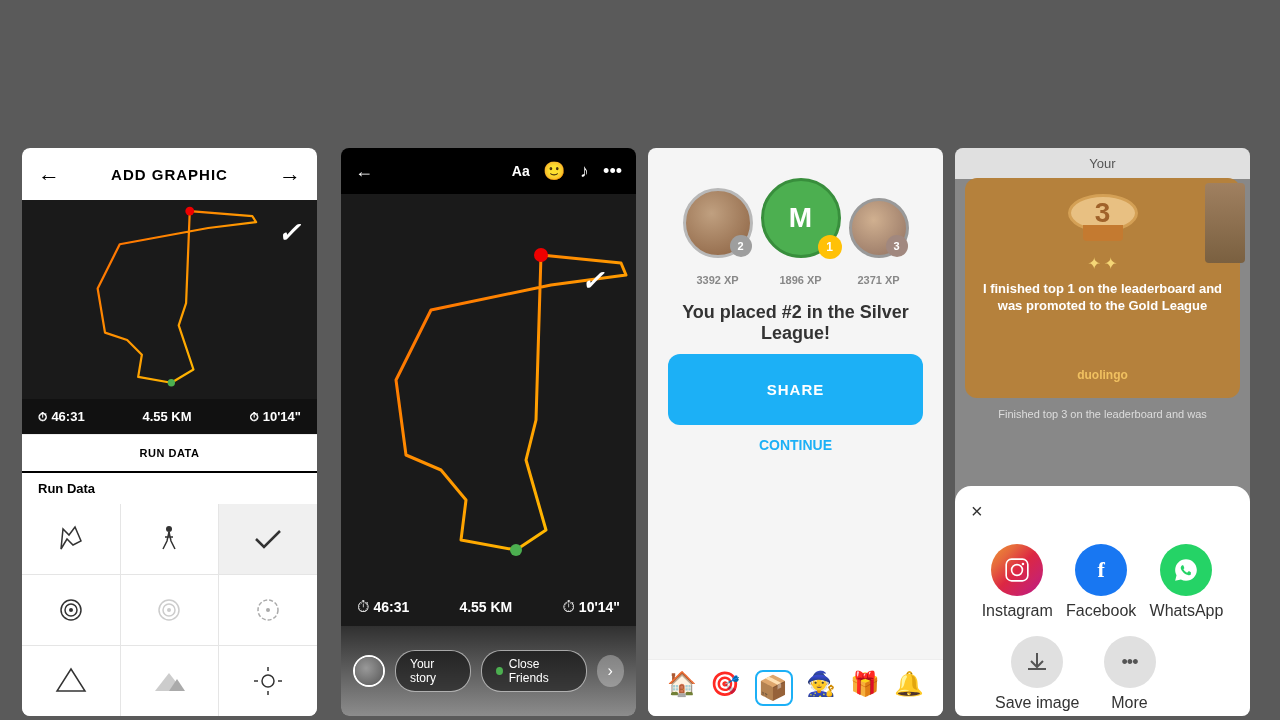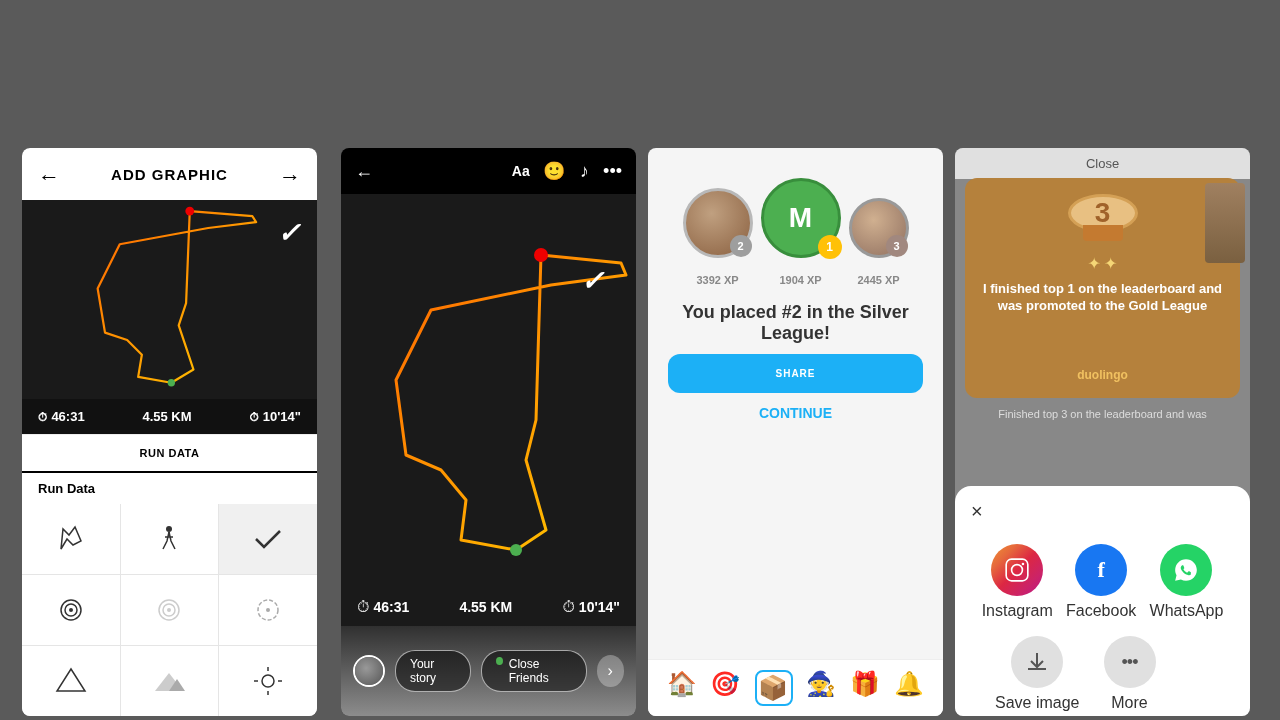--- a/index.html
+++ b/index.html
@@ -175,21 +175,21 @@
     }
     .story-btn {
       background: rgba(0,0,0,0.5);
       border: 1px solid rgba(255,255,255,0.6);
       border-radius: 20px;
       color: white;
       font-size: 12px;
       padding: 6px 14px;
       cursor: pointer;
       display: flex;
-      align-items: flex-start;
+      align-items: center;
       gap: 6px;
     }
     .story-btn .green-dot {
       width: 8px; height: 8px;
       background: #4caf50;
       border-radius: 50%;
     }
     .story-next-btn {
       width: 32px;
       height: 32px;
@@ -298,22 +298,22 @@
       text-align: center;
       line-height: 1.4;
       margin-bottom: 20px;
     }
     .duo-share-btn {
       width: 100%;
       background: #1cb0f6;
       color: white;
       border: none;
       border-radius: 12px;
-      padding: 14px;
-      font-size: 10px;
+      padding: 27px;
+      font-size: 15px;
       font-weight: 700;
       letter-spacing: 1px;
       cursor: pointer;
       margin-bottom: 12px;
     }
     .duo-continue-btn {
       background: transparent;
       border: none;
       color: #1cb0f6;
       font-size: 14px;
@@ -664,50 +664,50 @@
         <div style="height:8px;"></div>
         <span class="duo-xp">3392 XP</span>
       </div>
 
       <div class="duo-player">
         <div class="avatar-circle-2">
           <span>M</span>
           <div class="badge-num badge-gold" style="bottom:-4px; right:-4px; width:24px; height:24px; font-size:12px;">1</div>
         </div>
         <div style="height:8px;"></div>
-        <span class="duo-xp">1904 XP</span>
+        <span class="duo-xp">1896 XP</span>
       </div>
 
       <div class="duo-player">
         <div class="avatar-circle-3" style="background:radial-gradient(circle at 40% 35%, #d0b090, #907060);">
           <div class="badge-num badge-bronze">3</div>
         </div>
         <div style="height:8px;"></div>
-        <span class="duo-xp">2445 XP</span>
+        <span class="duo-xp">2371 XP</span>
       </div>
     </div>
 
     <div class="duo-title">You placed #2 in the Silver League!</div>
 
     <button class="duo-share-btn">SHARE</button>
     <button class="duo-continue-btn">CONTINUE</button>
   </div>
 
   <div class="duo-emojis">
     <span class="duo-emoji">🏠</span>
     <span class="duo-emoji">🎯</span>
     <span class="duo-emoji selected">📦</span>
     <span class="duo-emoji">🧙</span>
     <span class="duo-emoji">🎁</span>
     <span class="duo-emoji">🔔</span>
   </div>
 </div>
 
 <div class="screen4" style="position:absolute; top:148px; left:943px;">
-  <div class="feed-label">Close</div>
+  <div class="feed-label">Your</div>
 
   <div class="feed-card">
     <div style="position:absolute; top:10px; right:10px; color:#f5d676; font-size:11px; display:flex; gap:2px;">
       <span>✦</span>
         <span>✦</span>
     </div>
     <div class="medal-icon">
       <span>3</span>
       <div class="medal-ribbon"></div>
     </div>

